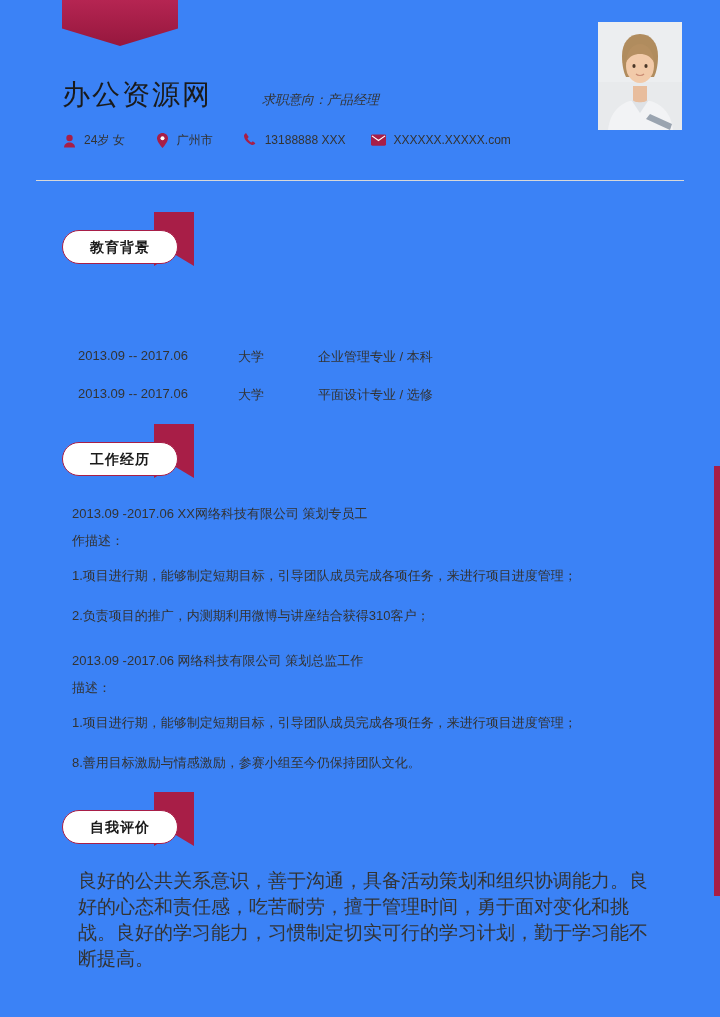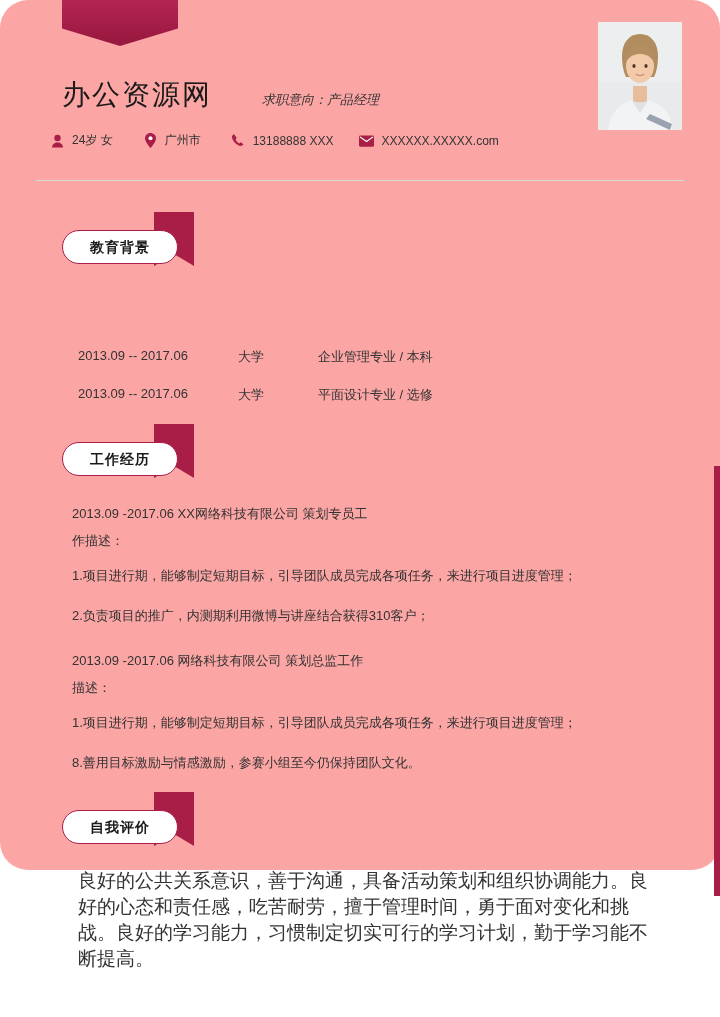--- a/index.html
+++ b/index.html
@@ -12,23 +12,22 @@
     position: relative;
     font-family: "Liberation Sans", "DejaVu Sans", sans-serif;
     color: #333;
     overflow: hidden;
   }
 
   
   .page {
     position: absolute;
     left: 0; top: 0;
-    width: 720px; height: 870px;
-    background: #fca5a5;
-    border-radius: 28px;
+    width: 720px; height: 1017px;
+    background: #3b82f6;
   }
 
   
   .right-accent {
     position: absolute;
     right: 0;
     top: 466px;
     width: 6px;
     height: 430px;
     background: #a81e47;
@@ -62,23 +61,23 @@
     left: 262px; top: 91px;
     font-size: 13px;
     color: #333;
     white-space: nowrap;
     font-style: italic;
   }
 
   
   .contacts {
     position: absolute;
-    left: 50px; top: 132px;
+    left: 62px; top: 132px;
     display: flex;
-    align-items: center;
+    align-items: flex-start;
     gap: 0;
     font-size: 12px;
     color: #333;
   }
   .contact-item {
     display: flex;
     align-items: center;
     white-space: nowrap;
   }
   .contact-item .ci-text { margin-left: 7px; }

